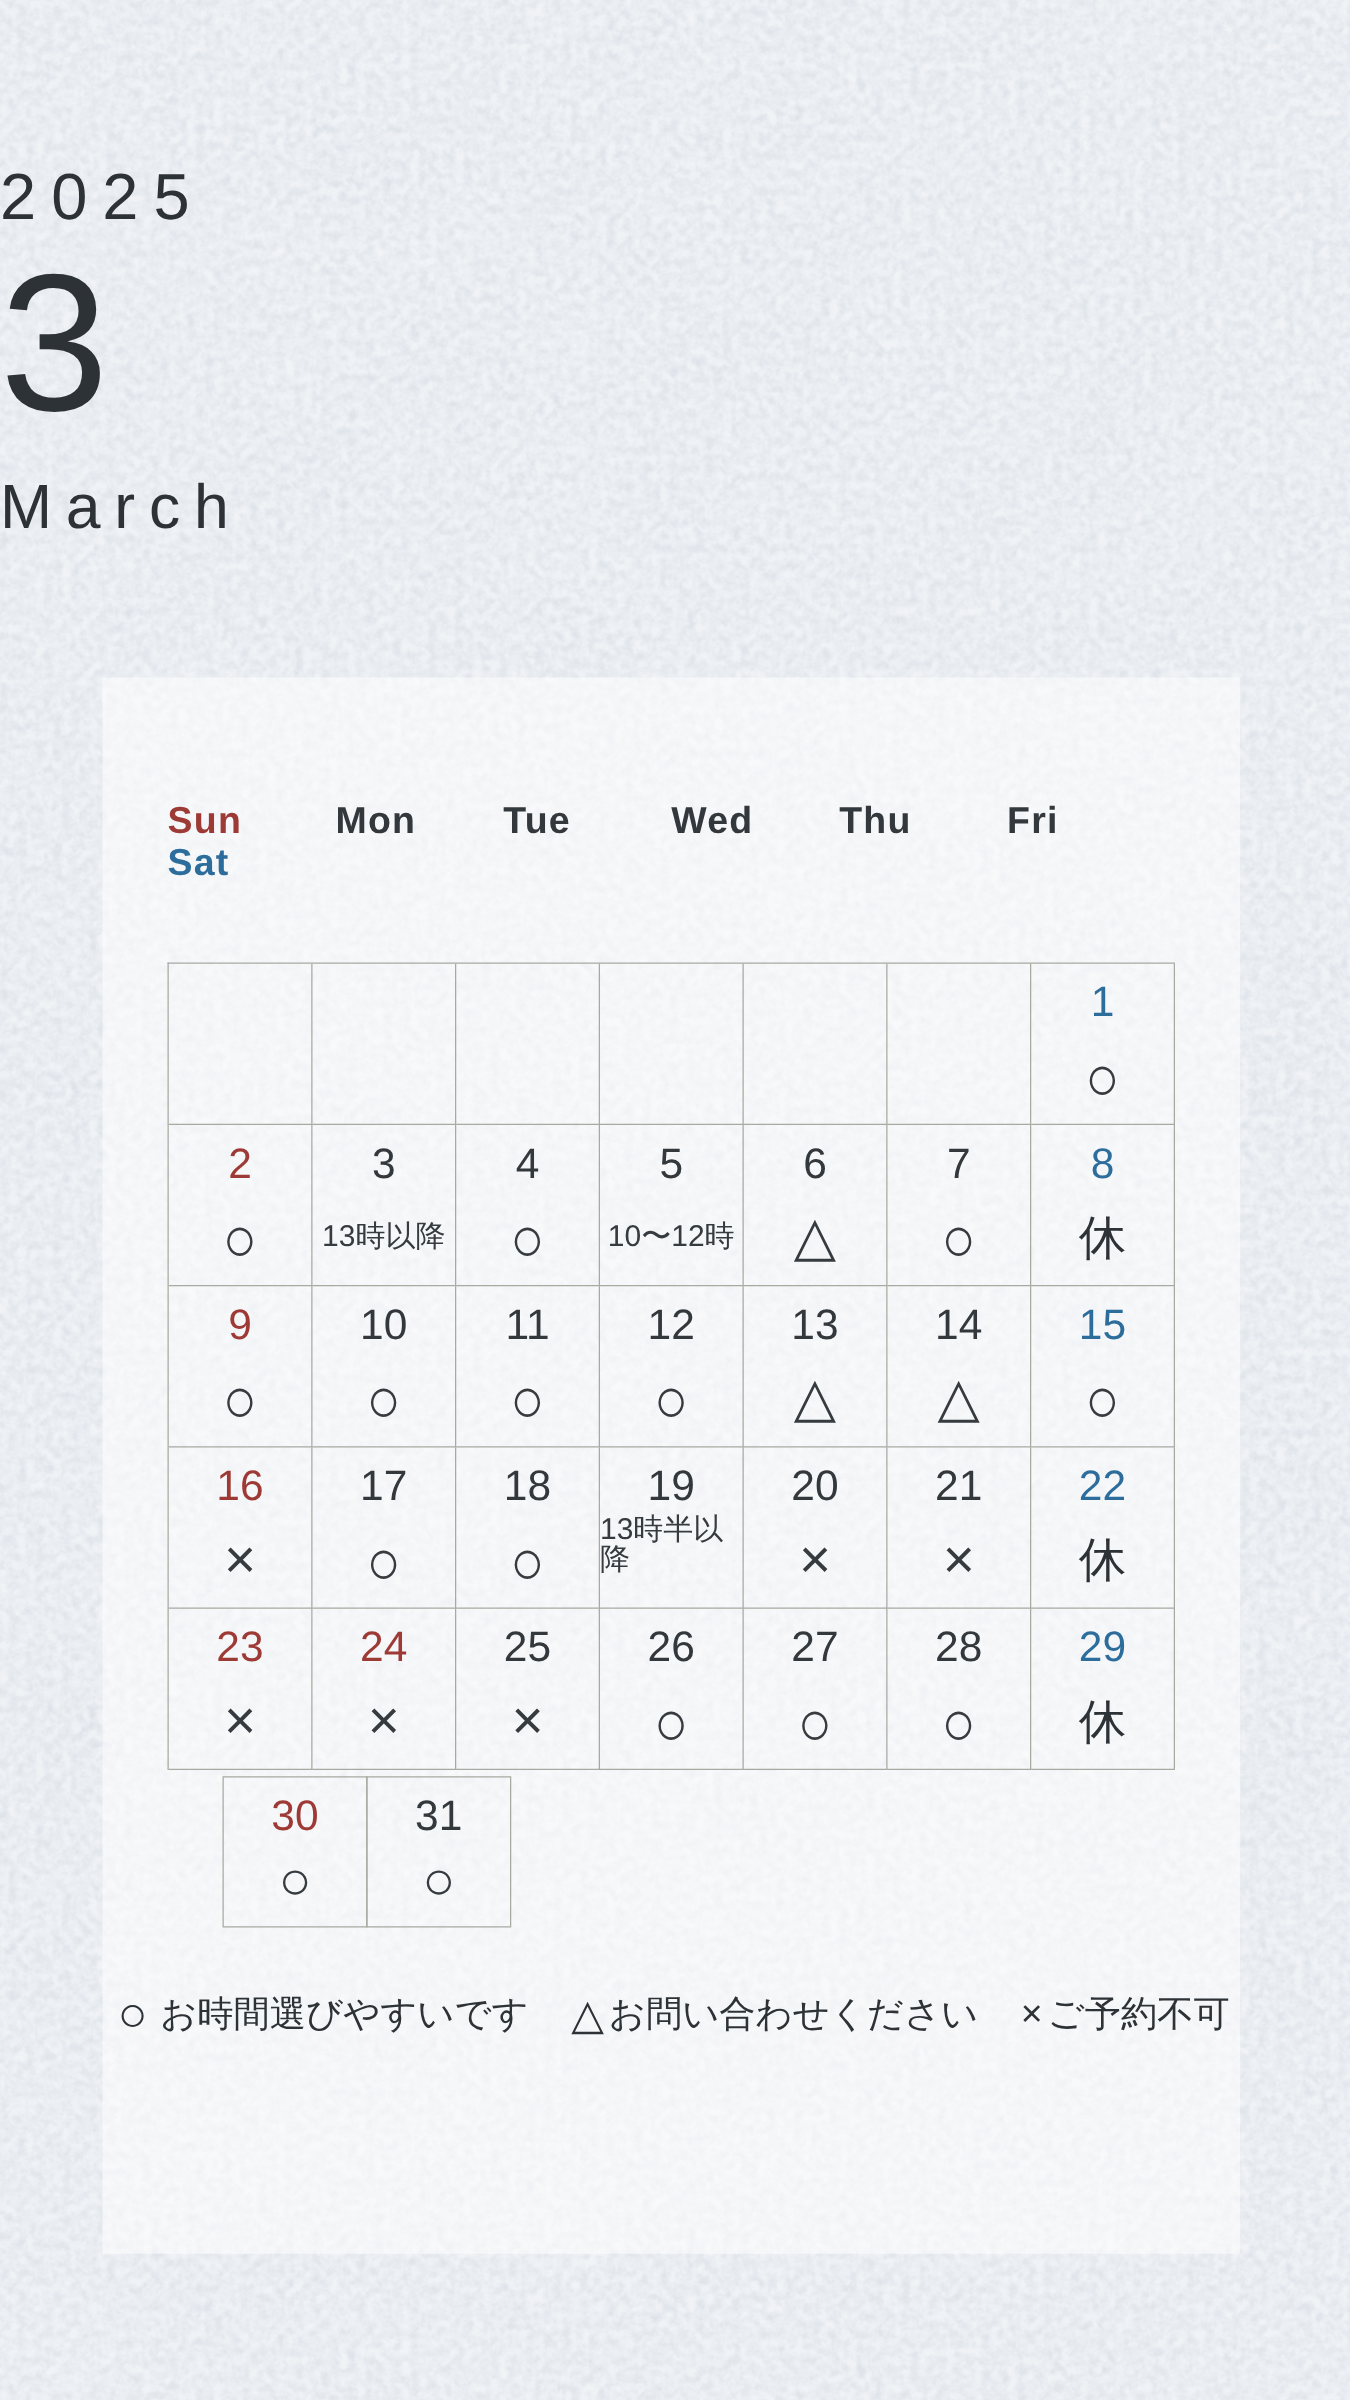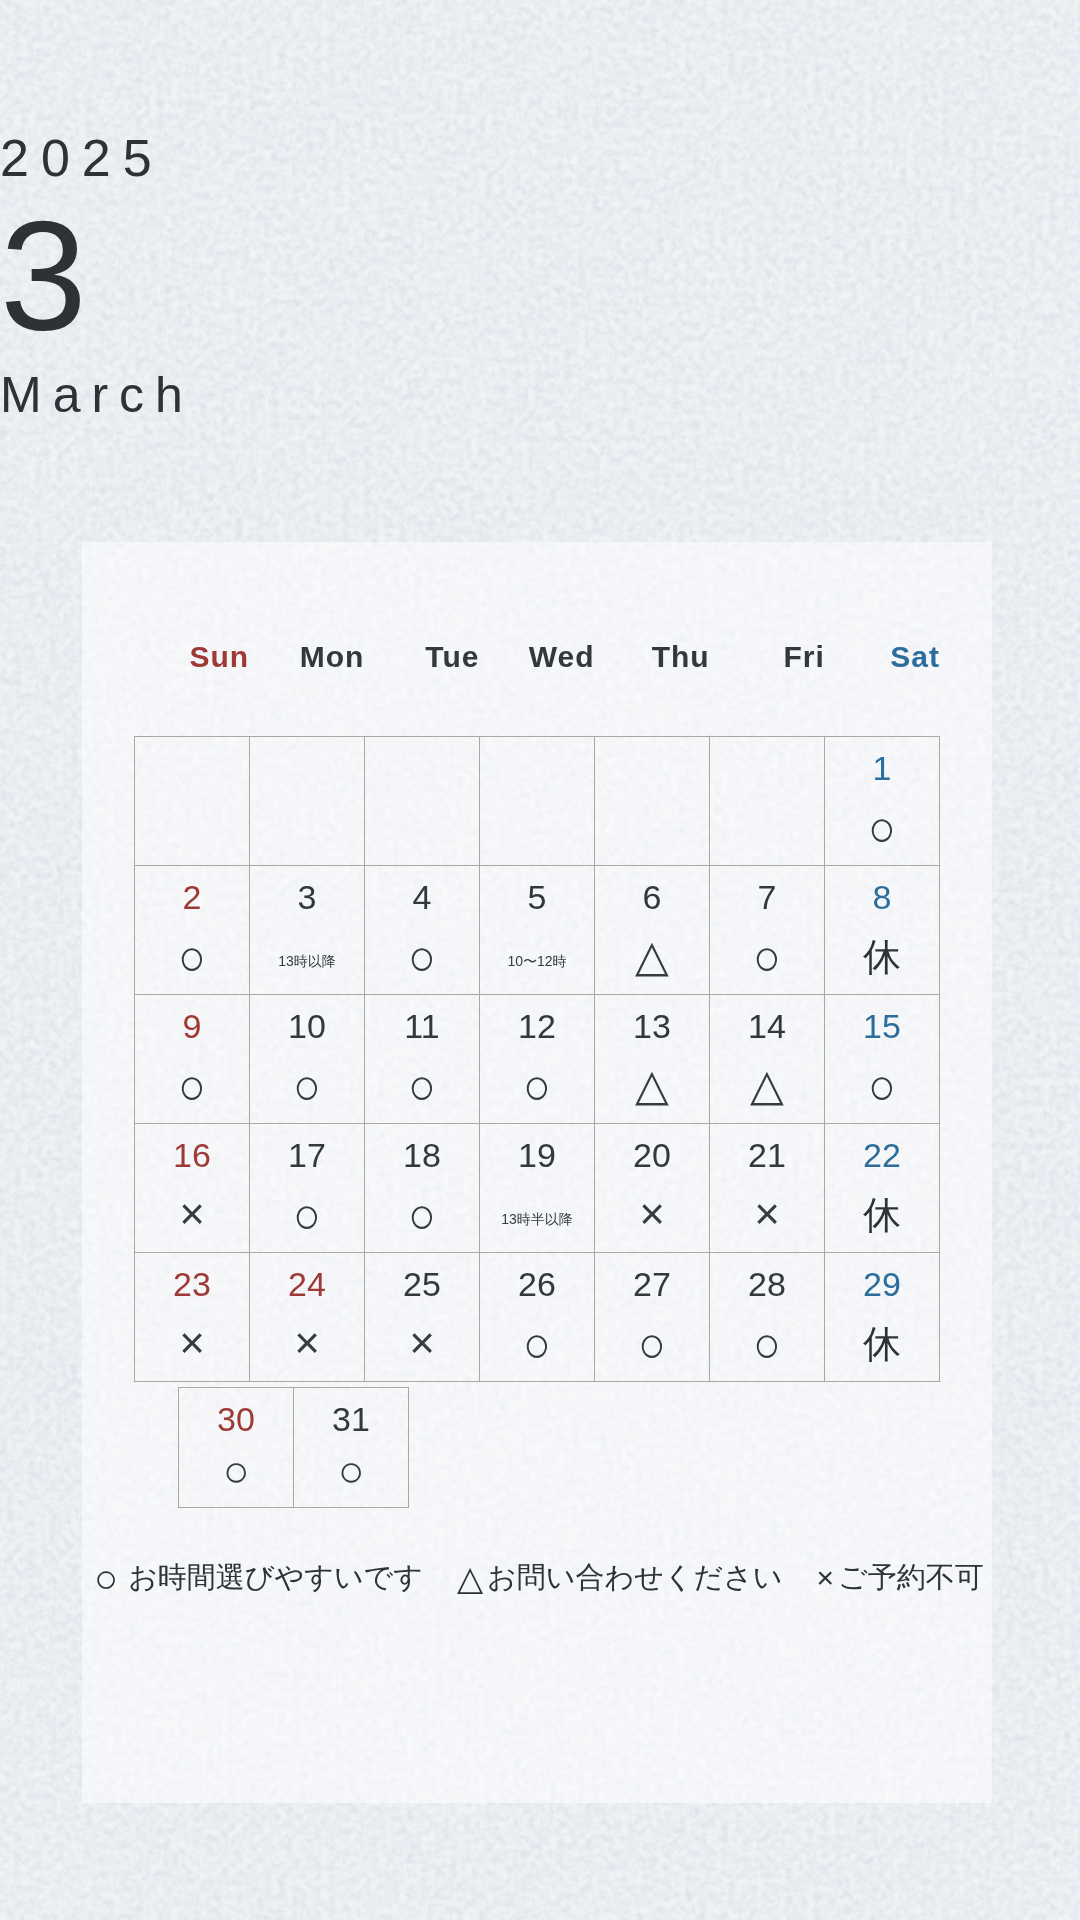--- a/index.html
+++ b/index.html
@@ -34,42 +34,42 @@
     margin-top:128px;
     font-size:52px;letter-spacing:12px;
     font-weight:400;
   }
   .month-num{
     margin-top:6px;
     font-size:156px;line-height:1.05;
     font-weight:400;
   }
   .month-name{
-    margin-top:8px;
+    margin-top:18px;
     font-size:50px;letter-spacing:11px;
     font-weight:400;
   }
   
   .card{
     position:absolute;left:82px;top:542px;
     width:910px;height:1261px;
     background:var(--c-card);
     z-index:1;
   }
   .card-title{
     margin-top:50px;
     text-align:center;
     font-size:46px;letter-spacing:18px;
     font-weight:500;color:var(--c-heading);
   }
   
   .weekdays{
     width:806px;margin:98px auto 0;
-    display:grid;grid-template-columns:repeat(7,1fr);
-    text-align:right;
+    display:grid;grid-template-columns:repeat(6,1fr);
+    text-align:left;
     font-size:30px;font-weight:700;letter-spacing:1px;
     color:var(--c-text);
   }
   .weekdays .red{color:var(--c-sunday);}
   .weekdays .blue{color:var(--c-saturday);}
   
   .grid{
     width:806px;margin:62px auto 0;
     border-top:1px solid var(--c-grid);
     border-left:1px solid var(--c-grid);
@@ -84,21 +84,21 @@
     padding:12px 0 12px;
   }
   .num{font-size:34px;line-height:1.15;color:var(--c-text);}
   .num.red{color:var(--c-sunday);}
   .num.blue{color:var(--c-saturday);}
   .mark{display:inline-block;line-height:1;color:#363b40;}
   .mark.circle{font-size:46px;transform:scaleY(1.12);margin-bottom:2px;}
   .mark.triangle{font-size:44px;margin-bottom:4px;}
   .mark.cross{font-size:44px;margin-bottom:4px;}
   .mark.closed{font-size:38px;margin-bottom:6px;color:var(--c-heading);}
-  .mark.time{font-size:14px;margin-bottom:14px;letter-spacing:0;}
+  .mark.time{font-size:24px;margin-bottom:14px;letter-spacing:0;}
   
   .tail{
     width:806px;margin:5px auto 0;
     display:flex;
     padding-left:44px;
   }
   .tail .cell{
     width:116px;height:121px;
     border:1px solid var(--c-grid);
   }

